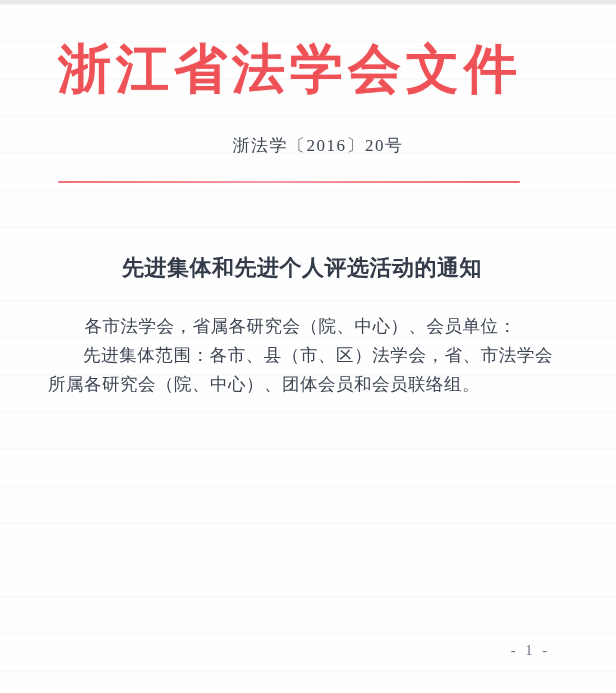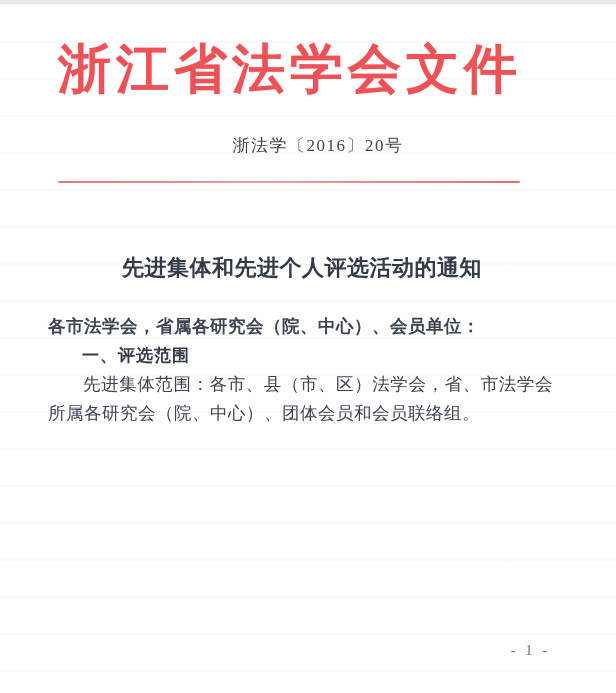--- a/index.html
+++ b/index.html
@@ -90,23 +90,22 @@
     left: 48px;
     width: 505px;
     font-size: 17.5px;
     line-height: 29px;
     color: var(--ink);
   }
   .content p {
     margin: 0;
   }
   .salutation {
-    text-align: left;
+    text-align: center;
     letter-spacing: 0.5px;
-    font-weight: bold;
   }
   .body-para {
     text-align: justify;
     text-indent: 2em;
     letter-spacing: 0.5px;
   }
   .section-heading {
     text-indent: 2em;
     font-family: "Liberation Sans", "DejaVu Sans", sans-serif;
     font-weight: bold;
@@ -137,19 +136,18 @@
 
   <div class="red-divider"></div>
 
   <h1 class="doc-title">
     <br>
     <span>先进集体和先进个人评选活动的通知</span>
   </h1>
 
   <div class="content">
     <p class="salutation">各市法学会，省属各研究会（院、中心）、会员单位：</p>
-    <p class="section-heading">一、评选范围</p>
     <p class="body-para">先进集体范围：各市、县（市、区）法学会，省、市法学会所属各研究会（院、中心）、团体会员和会员联络组。</p>
   </div>
 
   <div class="page-number">- 1 -</div>
 
 </div>
 
 </body></html>

